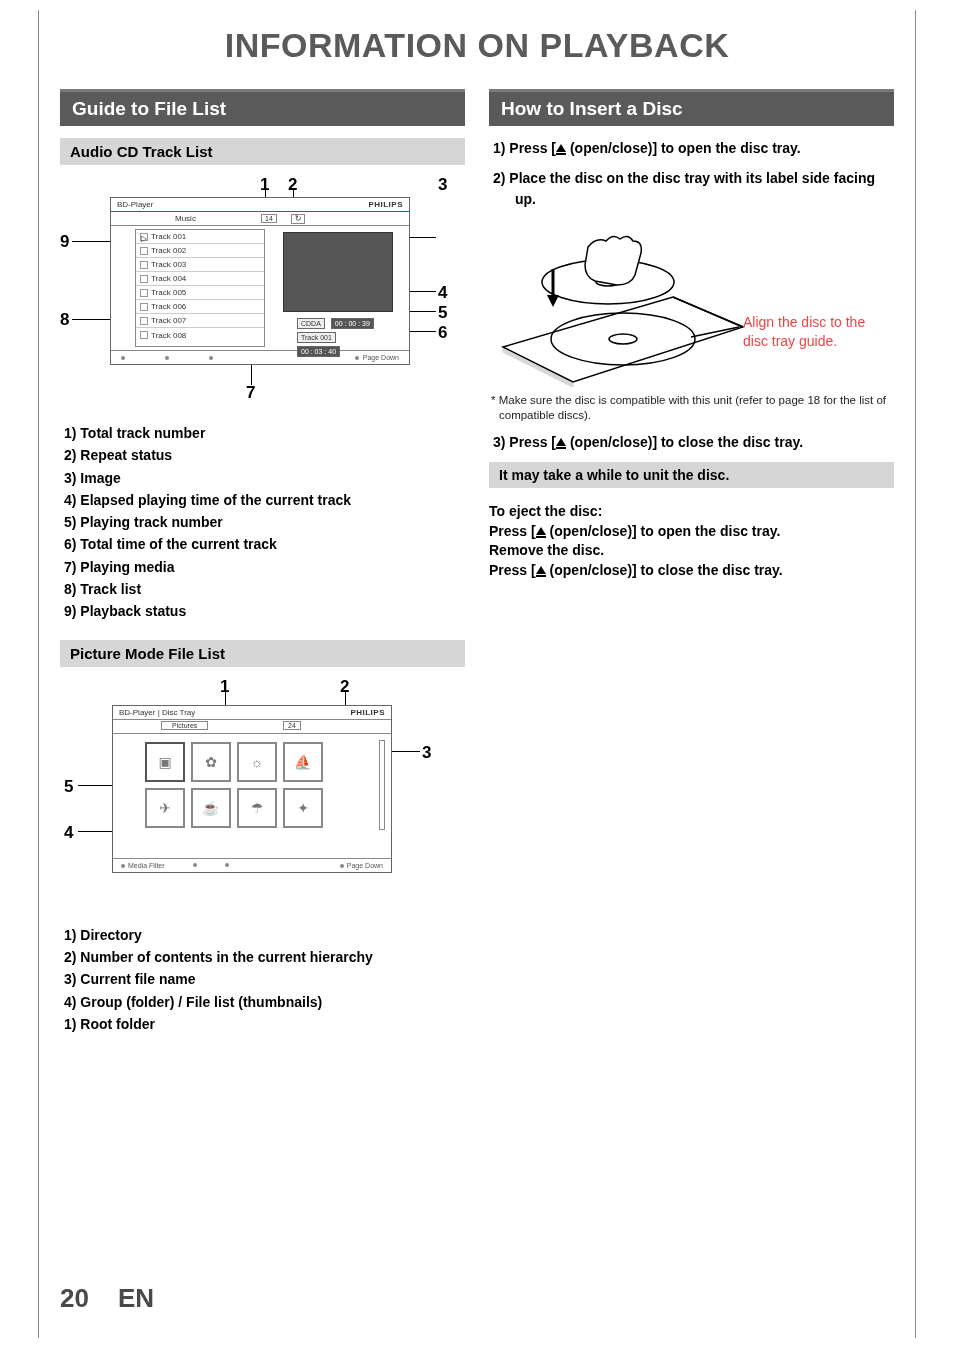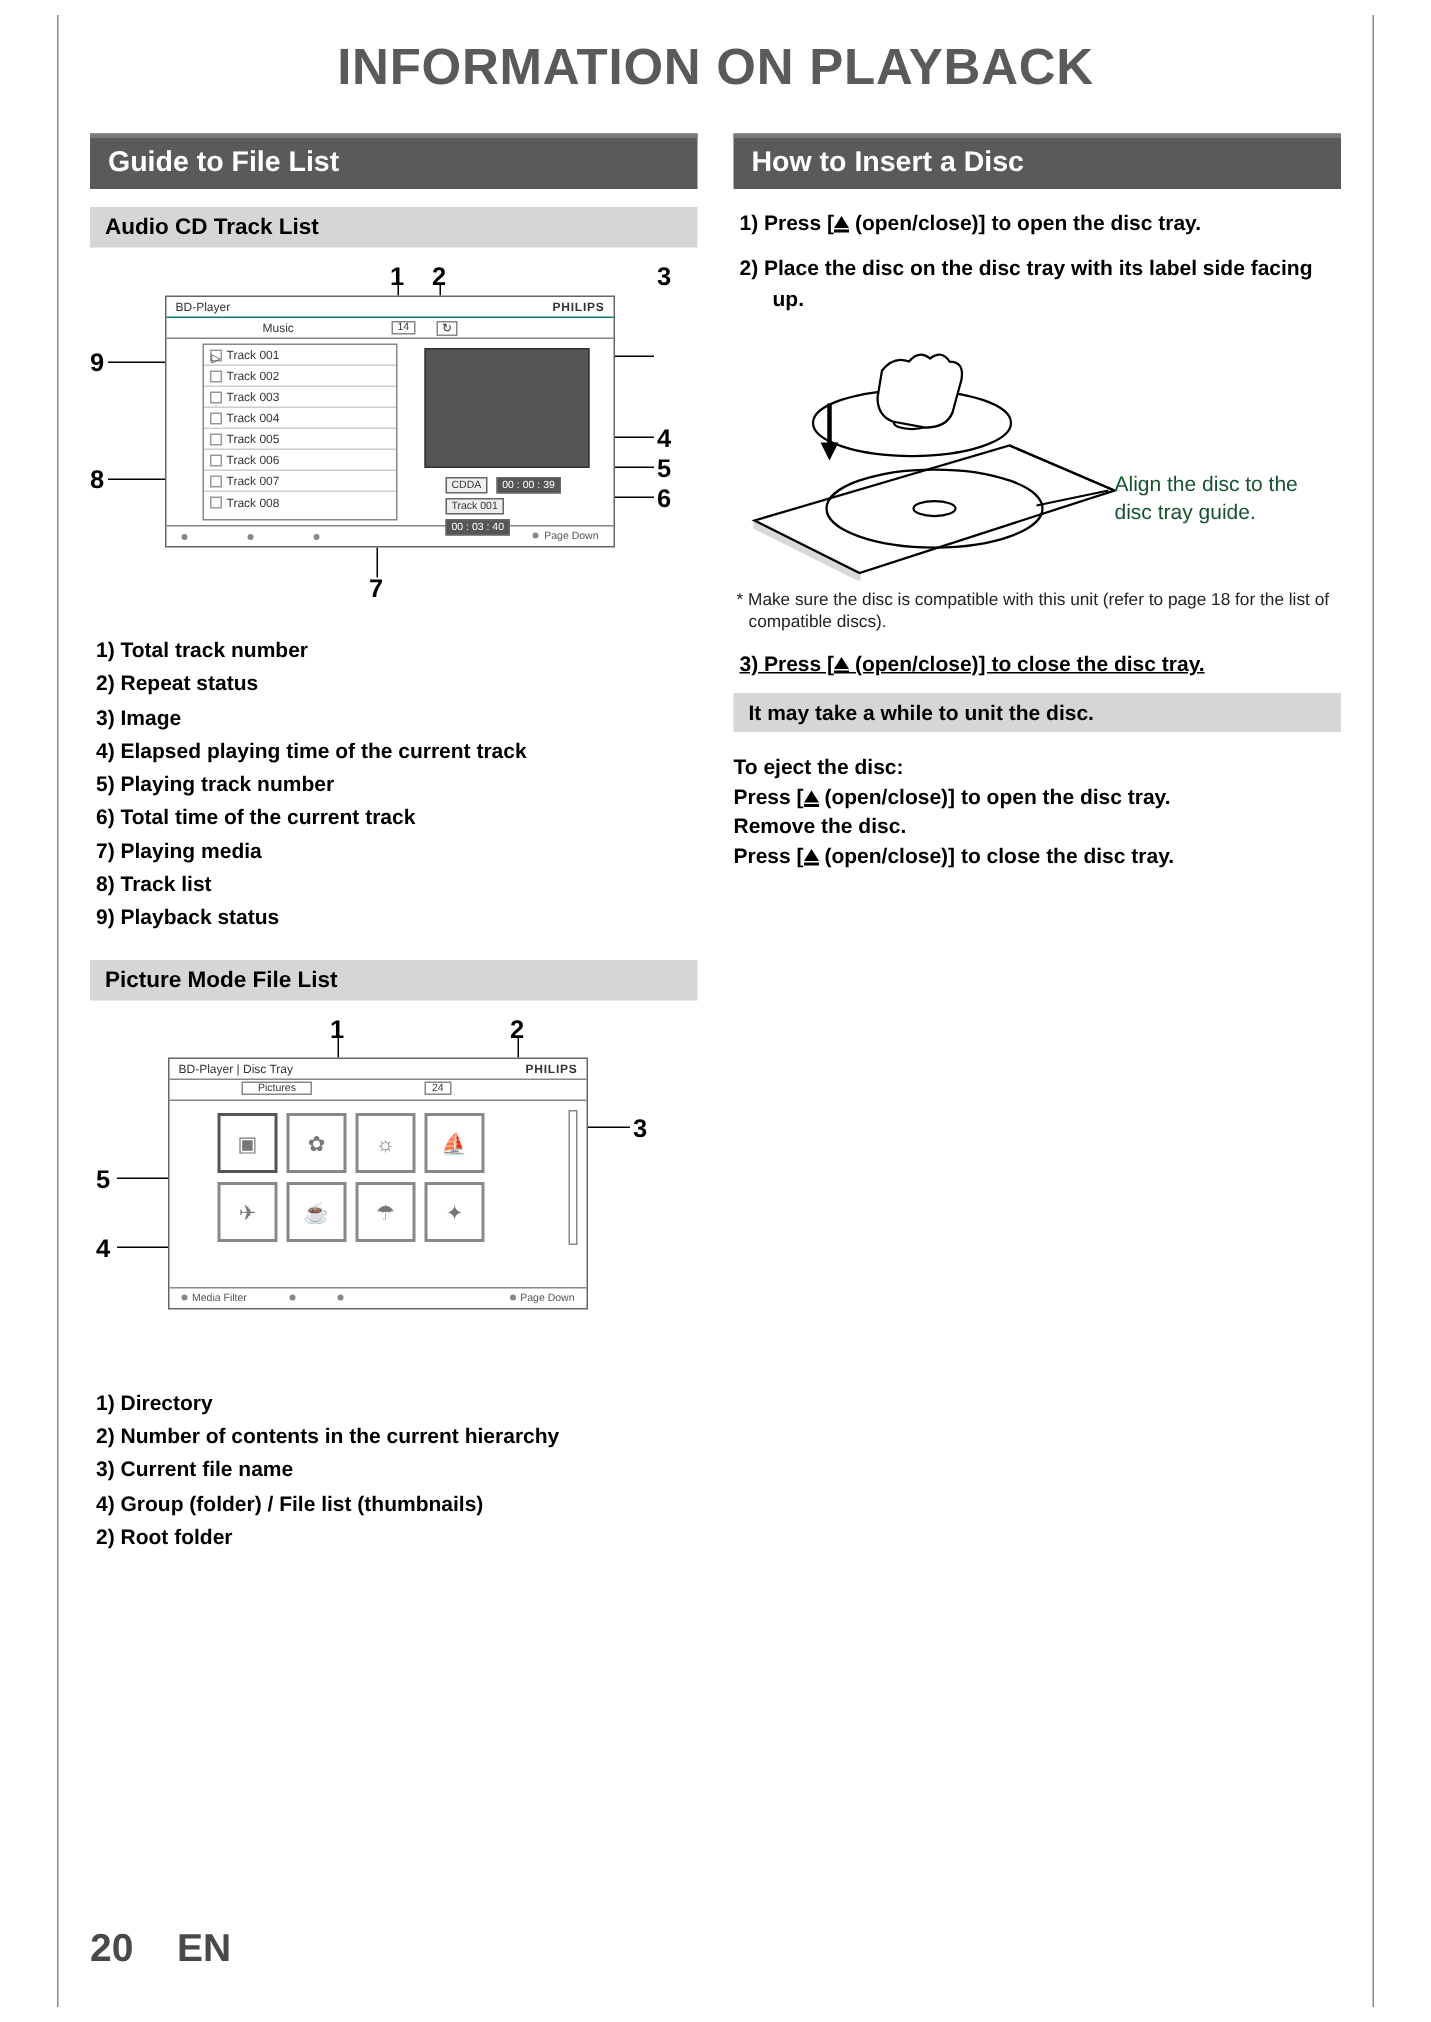--- a/index.html
+++ b/index.html
@@ -236,21 +236,21 @@
   .pic-foot .pg{margin-left:auto;}
 
   
   .disc-fig {
     width: 380px; height: 160px; position: relative;
     margin: 6px 0 6px 4px;
   }
   .disc-fig svg { position:absolute; left:0; top:0; }
   .disc-cap {
     position:absolute; left:250px; top:86px;
-    font-size:14px; line-height:1.35; color:#14532d;
+    font-size:14px; line-height:1.35; color:#ef4444;
   }
 </style>
 </head>
 <body>
 
 <div class="page-border"></div>
 
 <h1 class="page-title">INFORMATION ON PLAYBACK</h1>
 
 <div class="cols">
@@ -405,21 +405,21 @@
           <span class="pg"><span class="dot" style="display:inline-block;margin-right:3px;"></span><span>Page Down</span></span>
         </div>
       </div>
     </div>
 
     <ul class="ol">
       <li>1)  Directory</li>
       <li>2)  Number of contents in the current  hierarchy</li>
       <li>3)  Current file name</li>
       <li>4)  Group (folder) / File list (thumbnails)</li>
-      <li>2)  Root folder</li>
+      <li>1)  Root folder</li>
     </ul>
   </div>
 
   <div class="col">
     <div class="section-bar">How to Insert a Disc</div>
 
     <ul class="ol ol-right">
       <li>
         <span>1)  Press [</span><span class="eject-icon"></span><span> (open/close)] to open the disc tray.</span>
       </li>
@@ -449,21 +449,21 @@
         </g>
       </svg>
       <div class="disc-cap">
         <span>Align the disc to the</span><br>
         <span>disc tray guide.</span>
       </div>
     </div>
 
     <p class="small-note">*  Make sure the disc is compatible with this unit (refer to page 18 for the list of compatible discs).</p>
 
-    <ul class="ol ol-right" style="margin-bottom:6px;text-decoration:underline;">
+    <ul class="ol ol-right" style="margin-bottom:6px;">
       <li>
         <span>3)  Press [</span><span class="eject-icon"></span><span> (open/close)] to close the disc tray.</span>
       </li>
     </ul>
 
     <div class="notice-bar">It may take a while to unit the disc.</div>
 
     <div class="eject-block">
       <p class="bold">To eject the disc:</p>
       <p>

